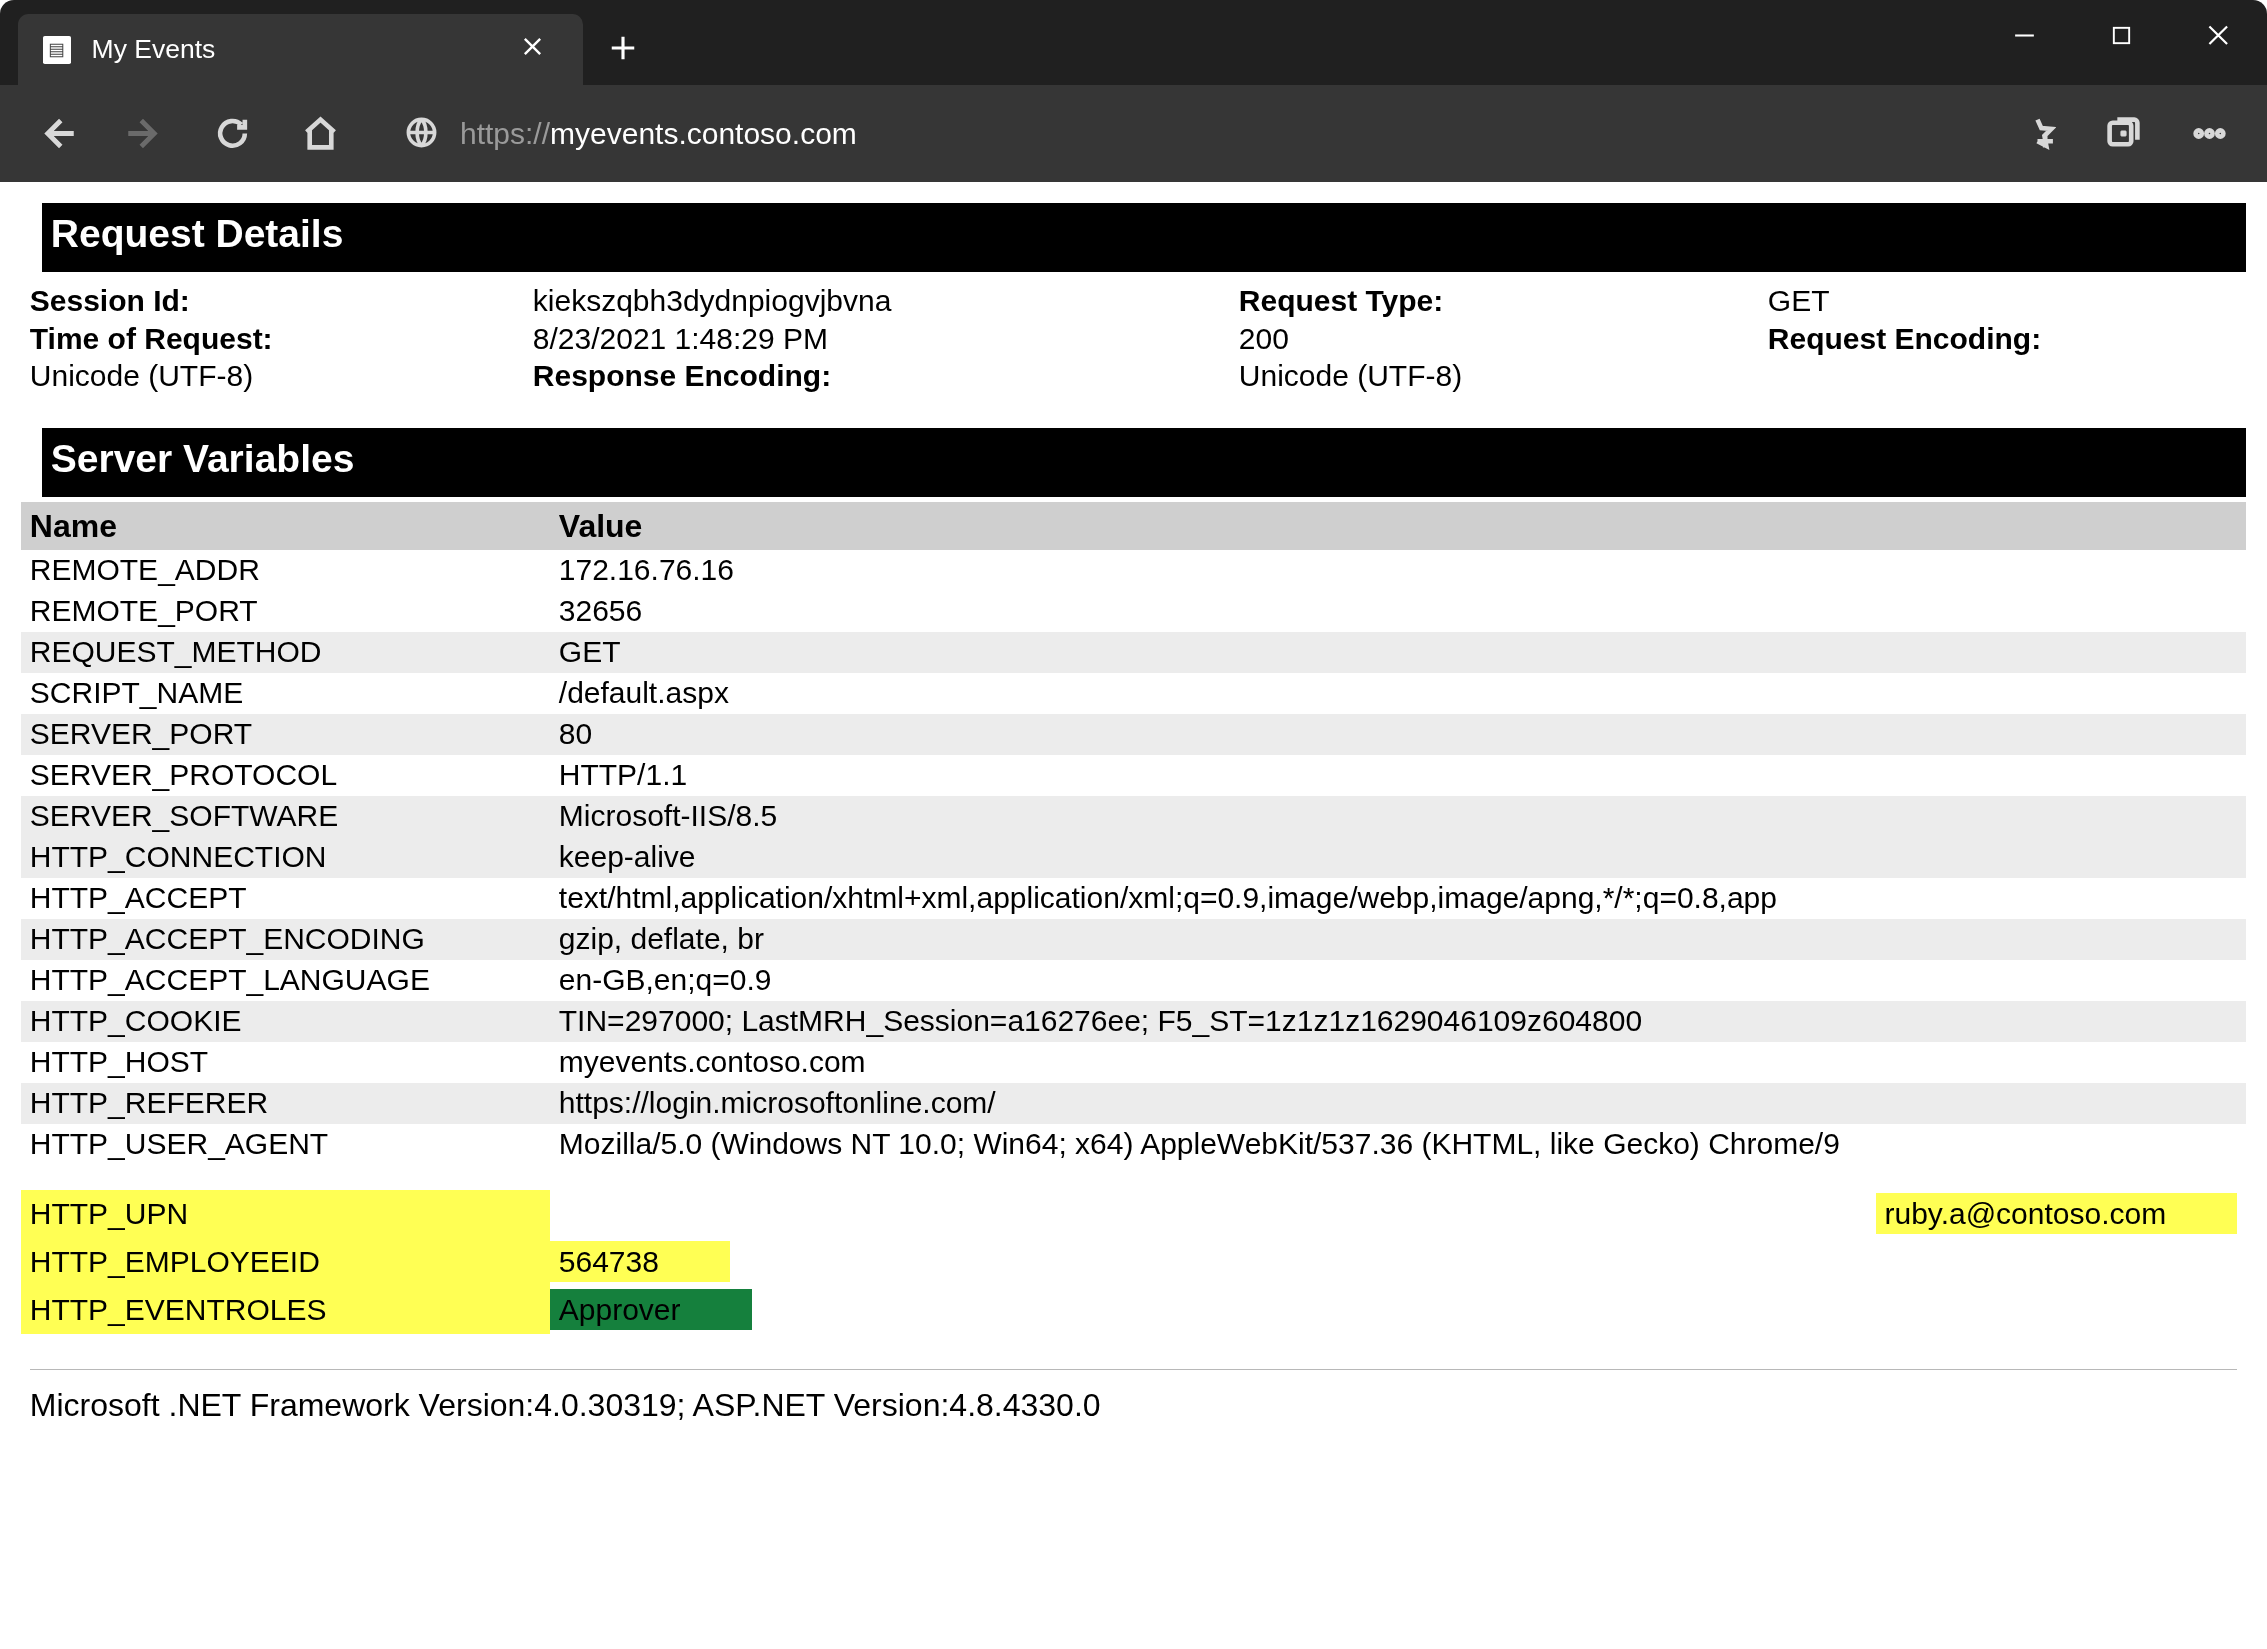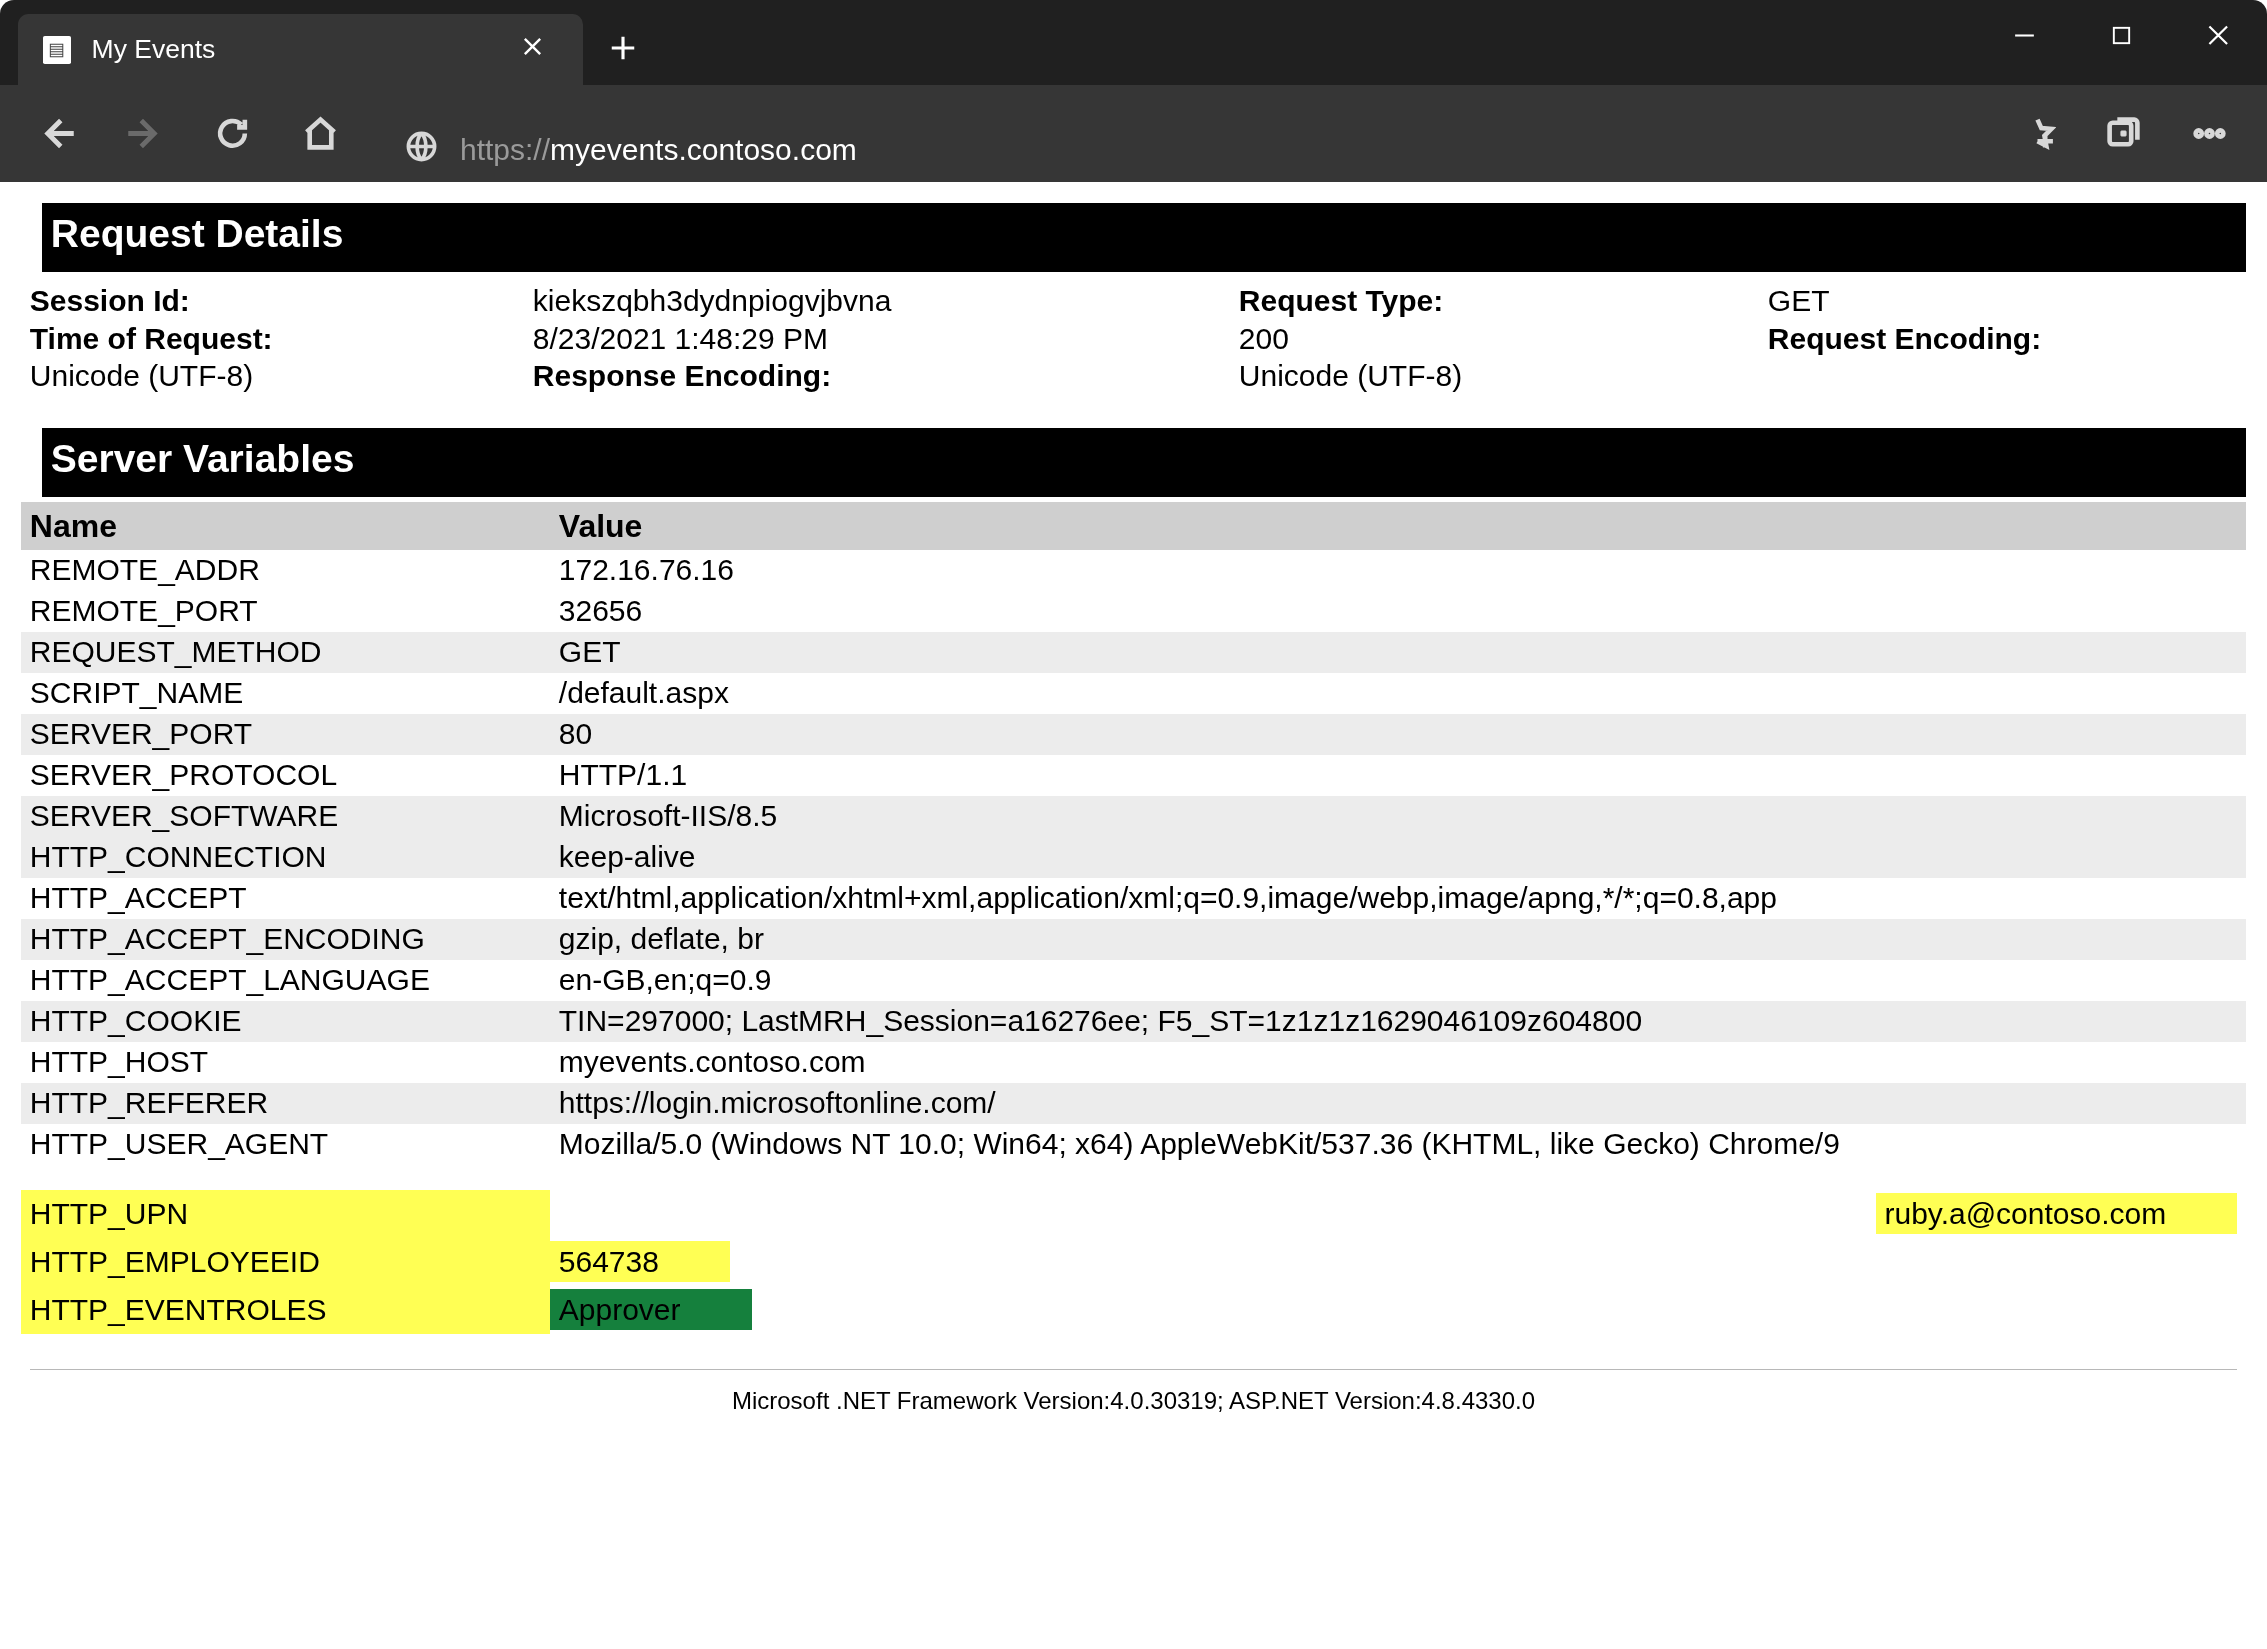--- a/index.html
+++ b/index.html
@@ -17,21 +17,21 @@
   .new-tab { color:#fff; font-size:39px; padding:16px 25px; margin-top:14px; cursor:pointer;}
   .win-controls { margin-left:auto; display:flex; height:100%; }
   .win-btn { width:97px; height:71px; display:flex; align-items:center; justify-content:center;}
   .win-btn svg { stroke:#fff; fill:none; stroke-width:2;}
 
   
   .toolbar { height:97px; background:#363636; display:flex; align-items:center; padding:0 17.6px; gap:8.8px;}
   .tb-btn { width:79px; height:79px; display:flex; align-items:center; justify-content:center; cursor:pointer; border-radius:5.3px;}
   .tb-btn svg { stroke:#d8d8d8; fill:none; stroke-width:3;}
   .tb-btn.disabled svg { stroke:#6a6a6a;}
-  .addressbar { flex:1; display:flex; align-items:flex-end; background:#363636; height:67px; margin:0 17.6px; padding:0 17.6px; gap:21px;}
+  .addressbar { flex:1; display:flex; align-items:center; background:#363636; height:67px; margin:0 17.6px; padding:0 17.6px; gap:21px;}
   .addressbar .globe svg { stroke:#d8d8d8; fill:none; stroke-width:2.5;}
   .url-text { font-size:30px; color:#fff; }
   .url-text .scheme { color:#9a9a9a;}
   .right-icons { display:flex; align-items:center; gap:7px;}
 
   
   .page { padding:21px 21px 0 21px; font-family: Verdana, Geneva, sans-serif; color:#000; font-size:30px;}
   .section-header { background:#000; color:#fff; font-weight:700; font-size:39px; padding:8.8px 8.8px 16px 8.8px;margin-left:21px; }
   .req-grid { display:grid; grid-template-columns: 503px 706px 529px auto; padding:12.4px 8.8px 35px 8.8px; row-gap:3.5px;}
   .req-grid .label { font-weight:700;}
@@ -40,21 +40,21 @@
   .sv-table th { text-align:left; background:#cfcfcf; font-weight:700; font-size:32px; padding:5.3px 8.8px;}
   .sv-table col.c1 { width:529px;}
   .sv-table td { padding:3.5px 8.8px; font-size:30px; white-space:nowrap; overflow:hidden;}
   .sv-table tr.alt td { background:#ececec;}
   .sv-table tr.spacer td { height:25px;}
   .sv-table tr.hl td { background:#ffff54;}
   .sv-table tr.hl td:nth-child(2) span { display:inline-block; background:#ffff54;}
   .hl-wrap { display:inline-block;}
 
   hr.sep { margin:35px 8.8px 17.6px 8.8px; border:none; border-top:1.8px solid #b8b8b8;}
-  .footer-line { padding:0 8.8px 35px 8.8px; font-size:24px;text-align:center;}
+  .footer-line { padding:0 8.8px 35px 8.8px; font-size:32px;}
 </style>
 </head>
 <body>
 
 <div class="window">
 
   <div class="titlebar">
     <div class="tabstrip">
       <div class="tab">
         <div class="favicon">

